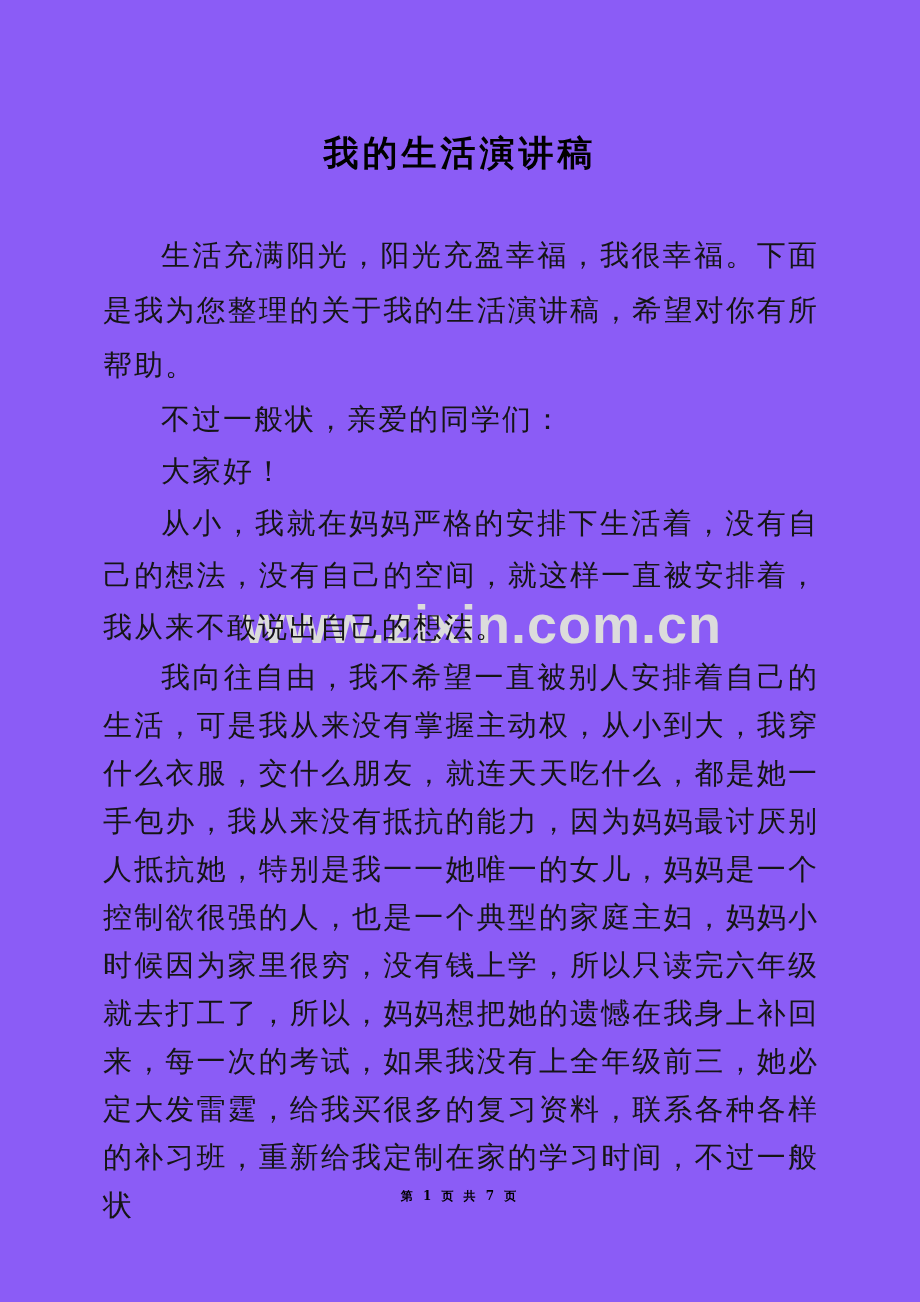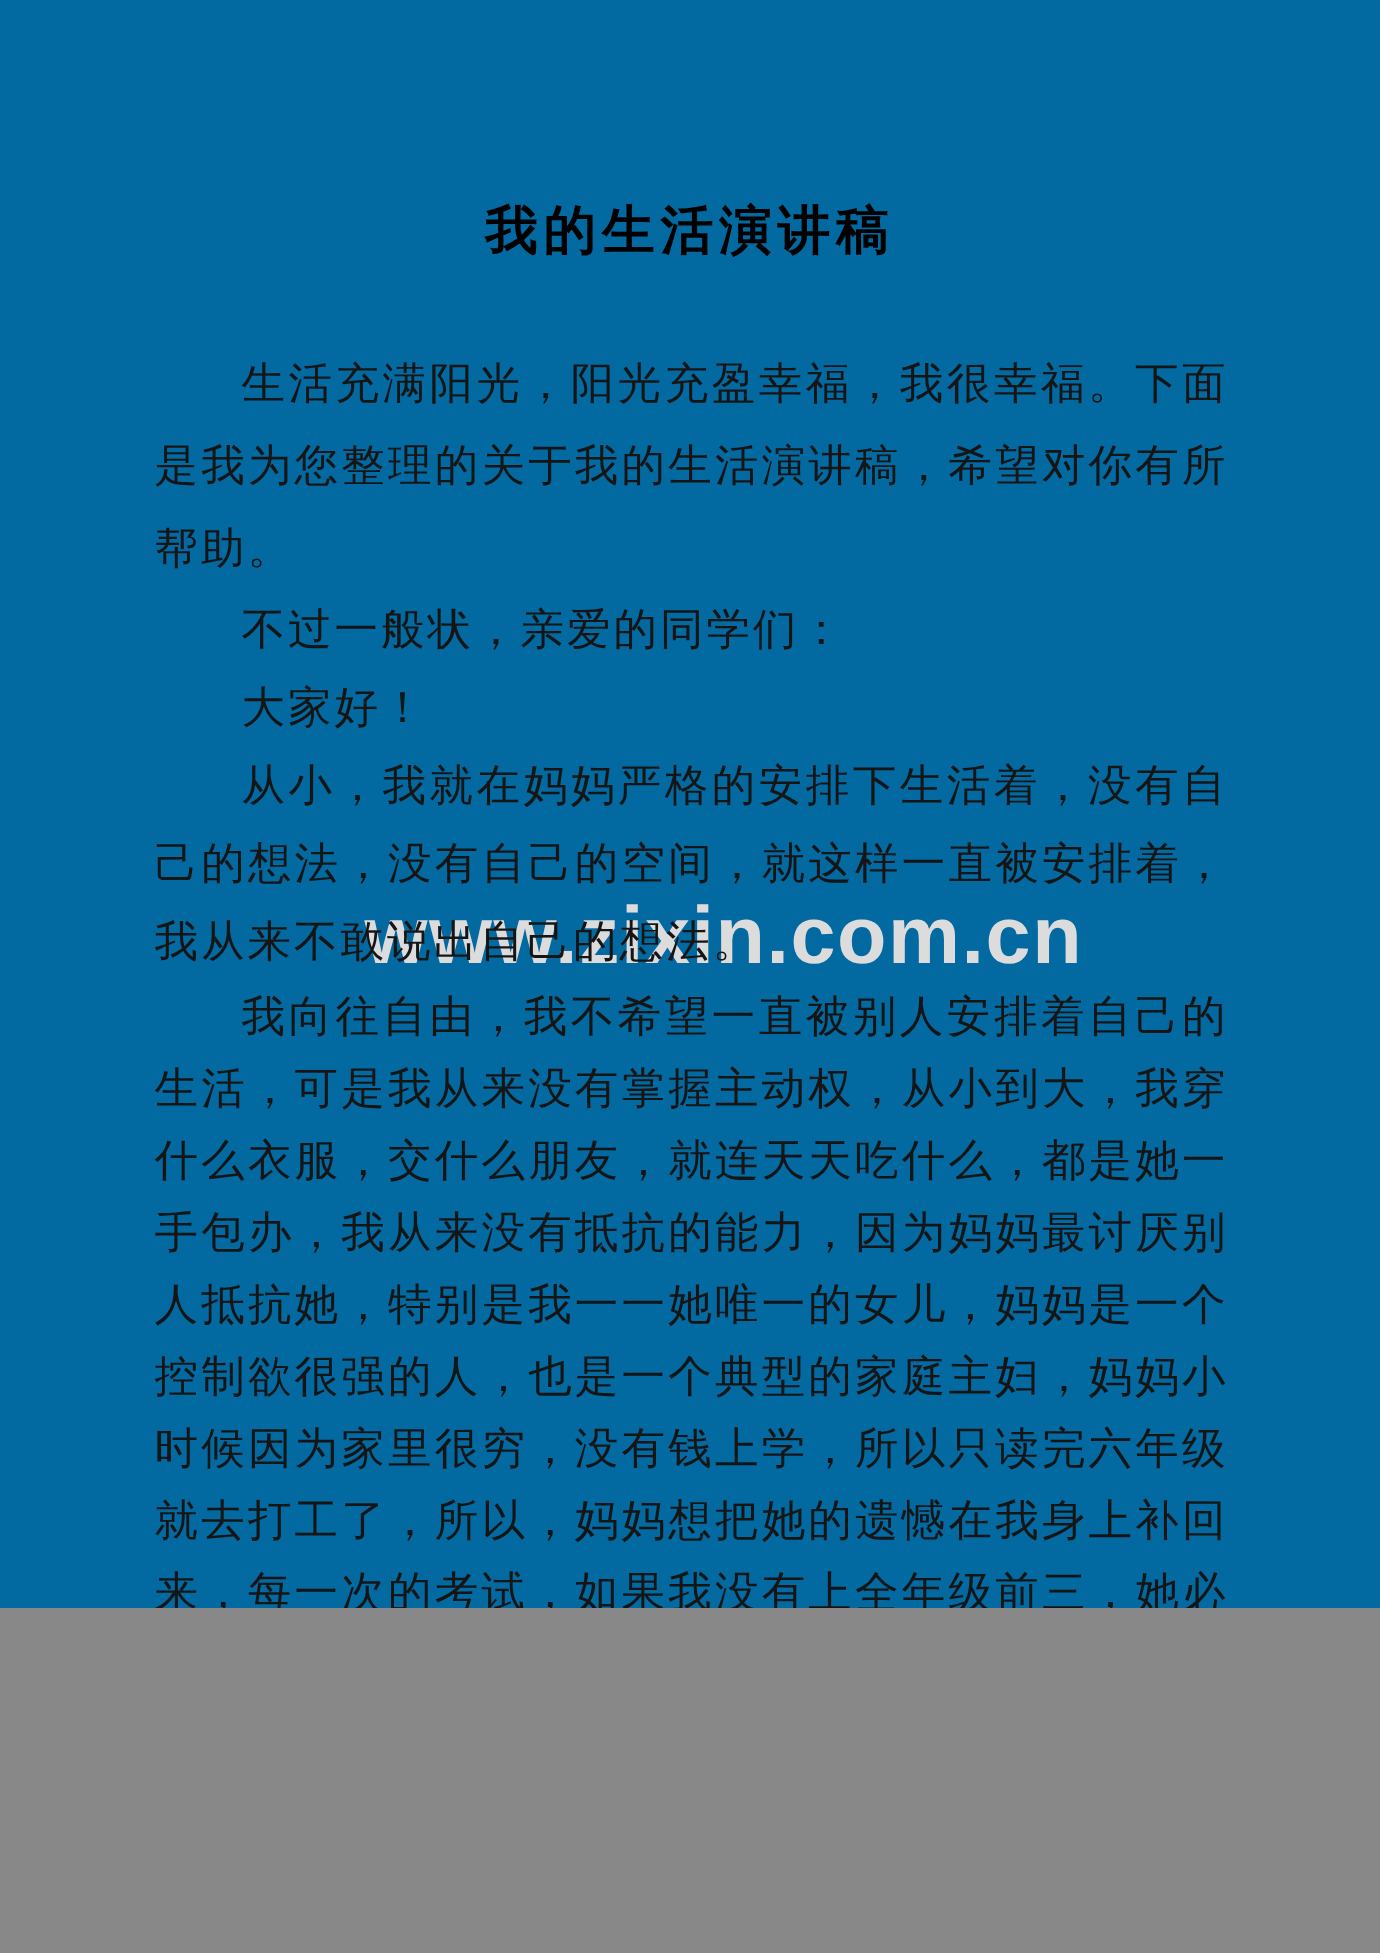--- a/index.html
+++ b/index.html
@@ -1,22 +1,22 @@
 <!DOCTYPE html>
 <html><head>
 <meta charset="utf-8">
 <style>
   * { margin: 0; padding: 0; box-sizing: border-box; }
   html, body { background: #888; }
   .page {
     position: relative;
     width: 920px;
-    height: 1072px;
+    height: 1302px;
     margin: 0 auto;
-    background: #0369a1;
+    background: #8b5cf6;
     overflow: hidden;
     font-family: "DejaVu Serif", "Liberation Serif", serif;
     color: #111111;
   }
   .doc-title {
     position: absolute;
     top: 130px;
     left: 0;
     width: 100%;
     text-align: center;

